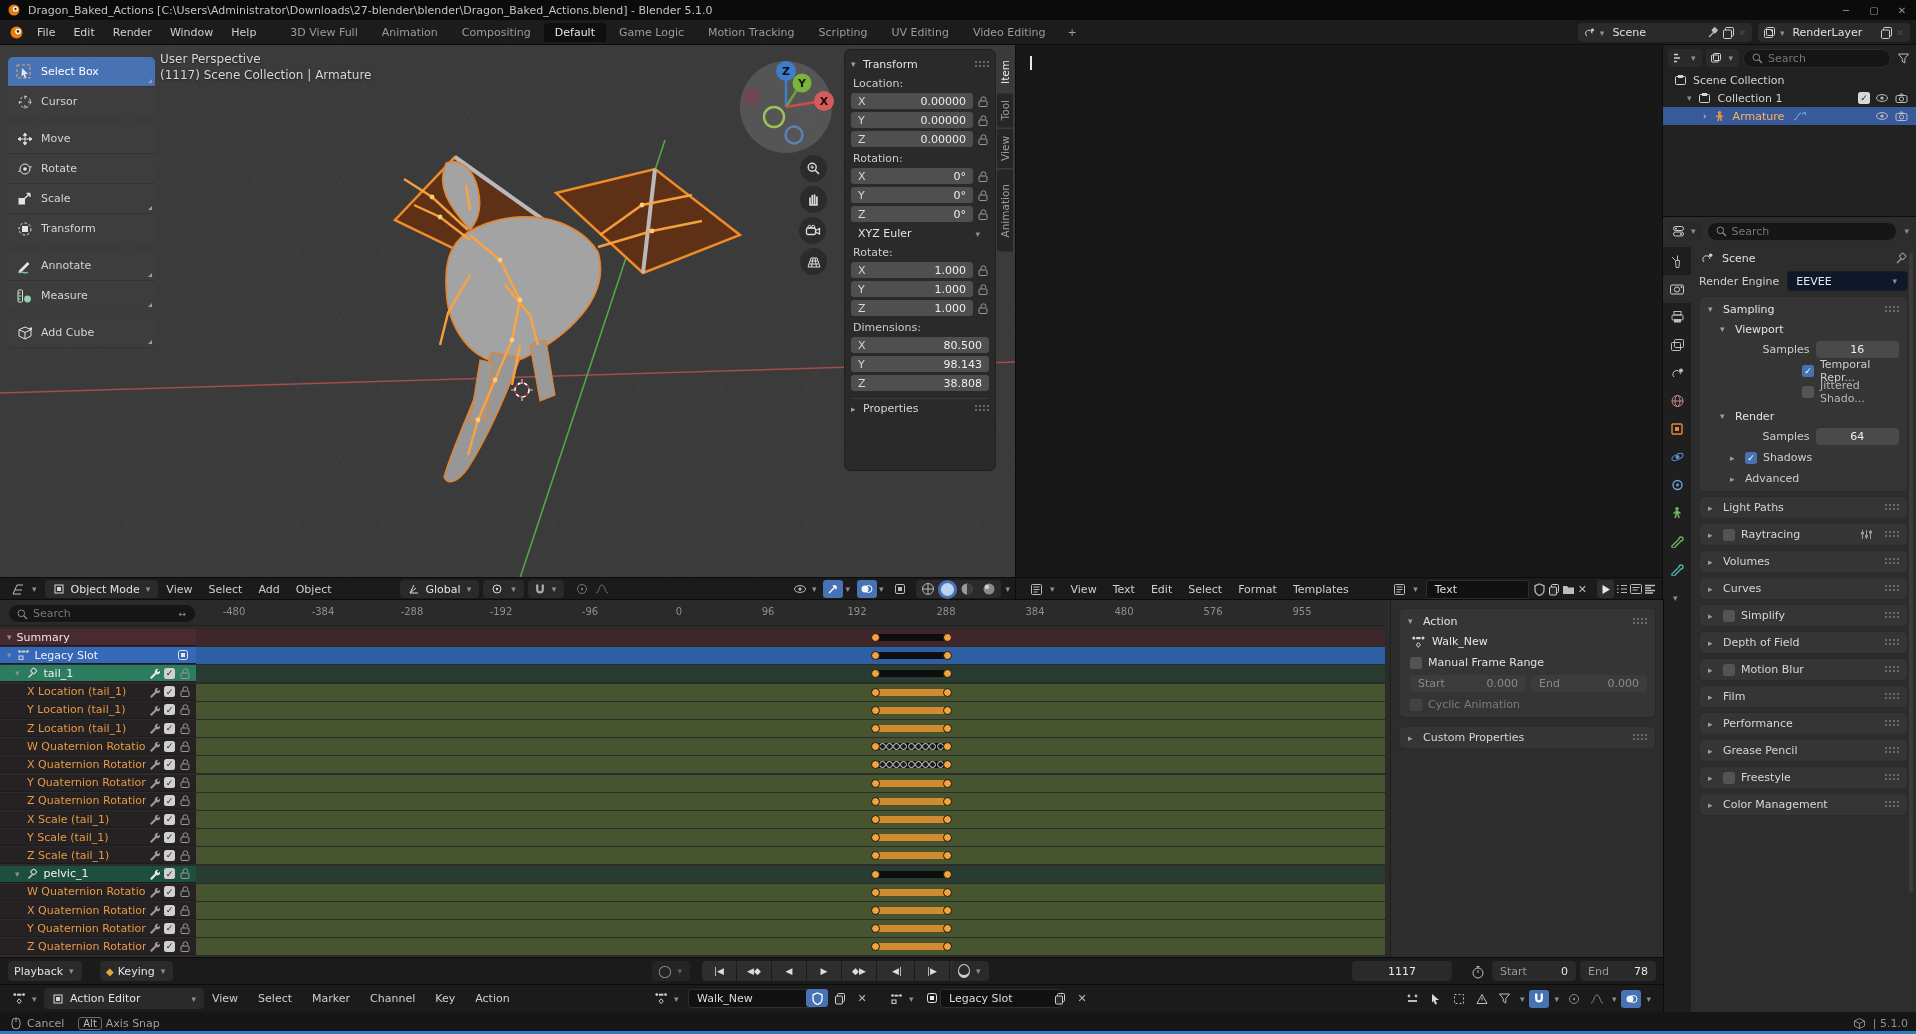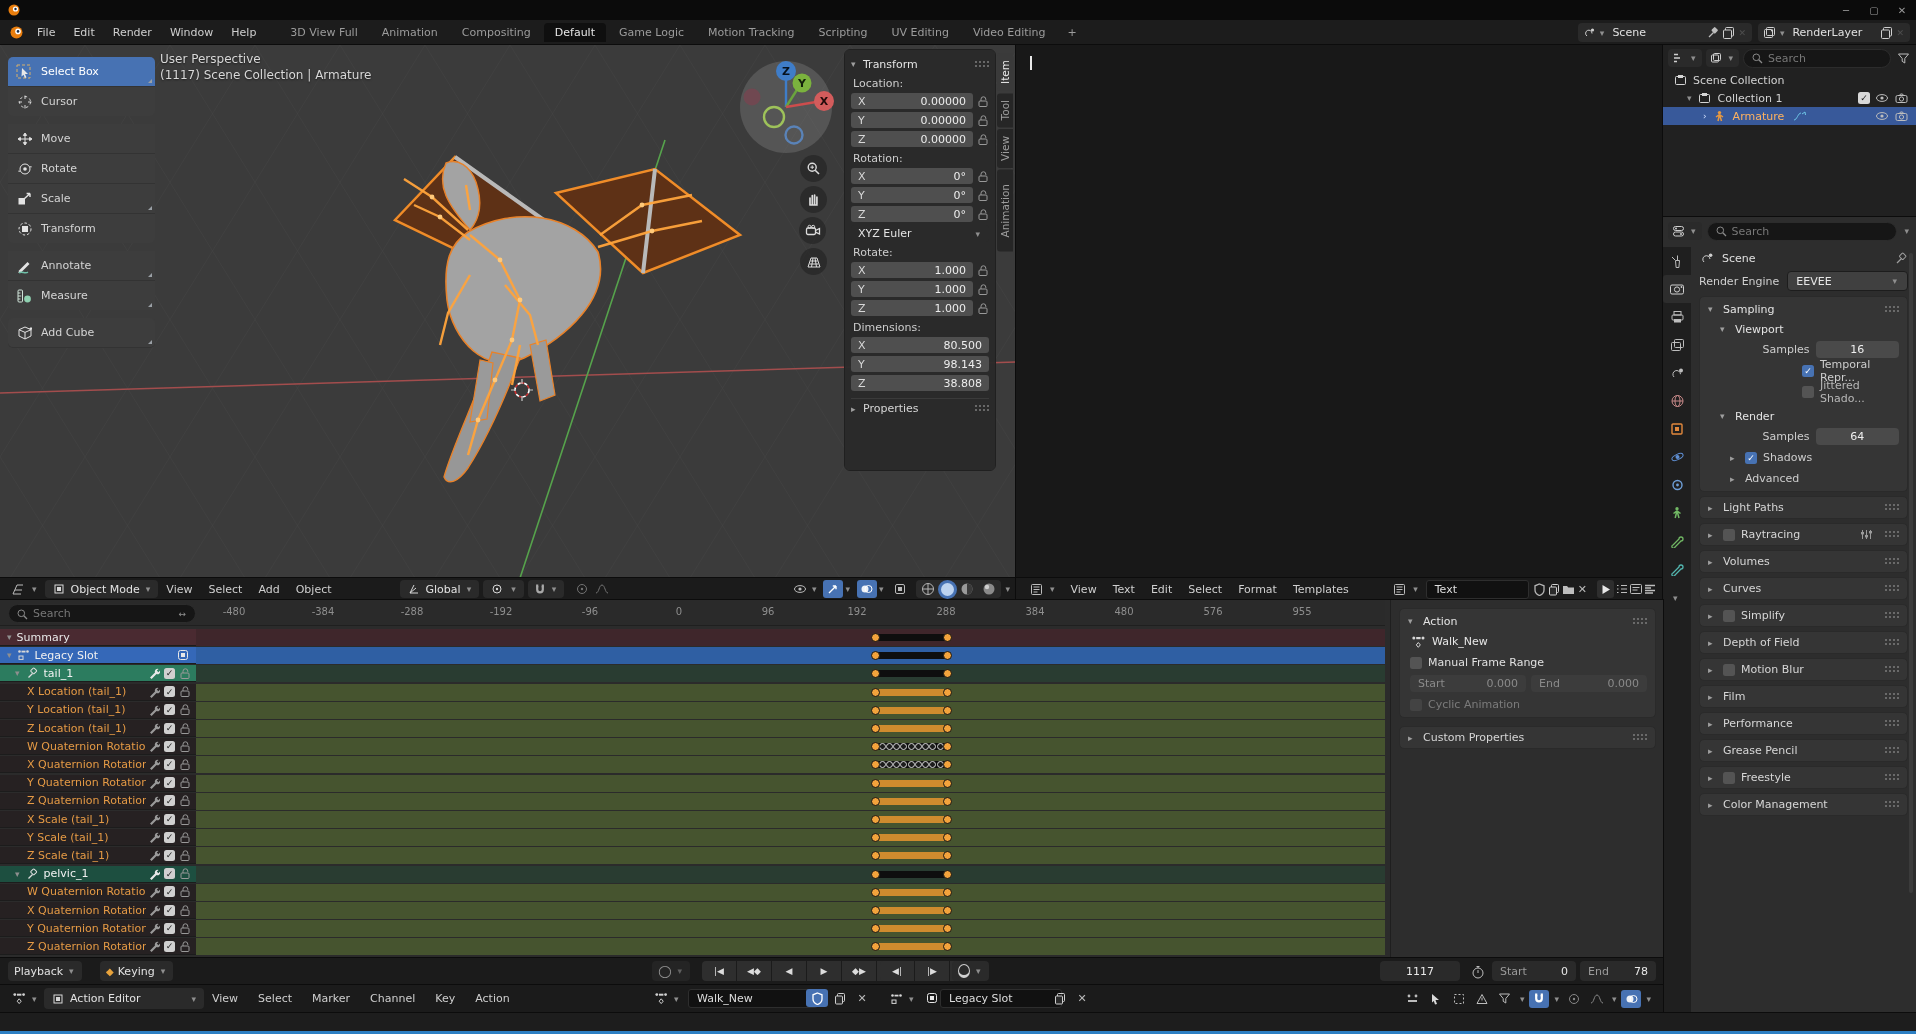--- a/index.html
+++ b/index.html
@@ -73,21 +73,21 @@
   .ticon{width:16px;display:flex;justify-content:center;align-items:center;}
   
   #props{left:1663px;top:217px;width:253px;height:795px;background:#2d2d2d;outline:1px solid #0c0c0c;}
   .pr-head{display:flex;align-items:center;height:28px;padding:0 5px;gap:5px;}
   #prtabs{position:absolute;left:0;top:30px;width:28px;bottom:0;background:#1f1f1f;}
   .prtab{width:28px;height:28px;display:flex;align-items:center;justify-content:center;}
   .prtab.active{background:#2d2d2d;border-radius:3px 0 0 3px;}
   #prbody{position:absolute;left:30px;top:30px;right:2px;bottom:0;}
   .ctxrow{display:flex;align-items:center;height:22px;padding:0 6px;gap:7px;color:#e0e0e0;}
   .engrow{display:flex;align-items:center;height:24px;padding:0 6px;gap:8px;color:#cfcfcf;}
-  .dropfield{flex:1;background:#404040;border:1px solid #1d1d1d;border-radius:4px;height:18px;display:flex;align-items:center;padding:0 8px;color:#e6e6e6;}
+  .dropfield{flex:1;background:#0f172a;border:1px solid #1d1d1d;border-radius:4px;height:18px;display:flex;align-items:center;padding:0 8px;color:#e6e6e6;}
   .panelbox{background:#353535;border:1px solid #2a2a2a;border-radius:5px;margin:3px 6px;padding:2px 0;}
   .pb-head{display:flex;align-items:center;height:20px;padding:0 8px;color:#e3e3e3;gap:6px;}
   .pb-row{display:flex;align-items:center;height:21px;padding:0 8px 0 26px;gap:6px;color:#cdcdcd;}
   .valfield{flex:1;background:#4a4a4a;border-radius:4px;height:17px;display:flex;align-items:center;justify-content:center;color:#efefef;}
   .cb{width:12px;height:12px;border-radius:2.5px;background:#545454;display:flex;align-items:center;justify-content:center;color:#fff;font-size:9px;flex:none;}
   .cb.on{background:#4772b3;}
   .cpanel{display:flex;align-items:center;height:21px;background:#353535;border:1px solid #2a2a2a;border-radius:5px;margin:4px 6px;padding:0 8px;gap:6px;color:#d6d6d6;}
   .tri{color:#9f9f9f;font-size:9px;width:9px;}
   
   #ds{left:0;top:600px;width:1663px;height:358px;background:#2b2b2b;outline:1px solid #0c0c0c;overflow:hidden;}
@@ -120,20 +120,21 @@
 <div id="app">
 
   <div id="titlebar" class="abs">
     <span class="ticon" style="margin-left:6px;">
       <svg width="14" height="14">
           <circle cx="7" cy="7" r="5.5" fill="#e87d0d"></circle>
           <circle cx="8.5" cy="6" r="2.6" fill="#fff"></circle>
           <circle cx="8.5" cy="6" r="1.2" fill="#1d2d44"></circle>
         </svg>
     </span>
+    <span class="title">Dragon_Baked_Actions [C:\Users\Administrator\Downloads\27-blender\blender\Dragon_Baked_Actions.blend] - Blender 5.1.0</span>
     <span class="grow"></span>
     <span class="wbtn">─</span>
     <span class="wbtn">▢</span>
     <span class="wbtn">✕</span>
   </div>
 
   <div id="menubar" class="abs">
     <span class="ticon" style="margin:0 4px 0 8px;">
       <svg width="15" height="15">
           <circle cx="7.5" cy="7.5" r="6" fill="#e87d0d"></circle>
@@ -1606,21 +1607,21 @@
       </div>
       <div class="tgroup" style="left: 880px; top: 3px;">
         <div class="tbtn" style="font-size: 9px; padding: 0px 5px;">◀|</div>
         <div class="tbtn" style="font-size: 9px; padding: 0px 5px;">|▶</div>
         <div class="tbtn" style="font-size: 8px; padding: 0px 3px;">▾</div>
       </div>
       <div class="pill" style="position: absolute; left: 952px; top: 3px; height: 20px;">
         <div style="width: 10px; height: 10px; border-width: 1.6px 1.6px 3px; border-style: solid; border-color: rgb(207, 207, 207); border-image: initial; border-radius: 50%;"></div>
         <div class="mini">▾</div>
       </div>
-      <div class="numfield" style="left: 1380px; top: 3px; width: 80px;">
+      <div class="numfield" style="left: 1352px; top: 3px; width: 100px;">
         <div>1117</div>
       </div>
       <div class="hicon" style="position: absolute; left: 1468px; top: 5px;">
         <svg width="14" height="14">
           <circle cx="7" cy="8" r="5" fill="none" stroke="#bdbdbd"></circle>
           <path d="M7,8 V5 M5.5,1.5 h3 M7,1.5 v1.5" stroke="#bdbdbd"></path>
         </svg>
       </div>
       <div class="numfield" style="left: 1492px; top: 3px; width: 84px;">
         <div class="nlab">Start</div>
@@ -1765,14 +1766,32 @@
         <div class="hicon on">
           <svg width="13" height="12">
             <circle cx="5" cy="6" r="3.5" fill="#fff" opacity=".9"></circle>
             <circle cx="8.5" cy="6" r="3.5" fill="none" stroke="#fff"></circle>
           </svg>
         </div>
         <div class="mini">▾</div>
       </div>
     </div>
 
+  <div id="statusbar" class="abs">
+    <span class="ticon">
+        <svg width="10" height="13">
+          <rect x="1" y="1" width="8" height="11" rx="4" fill="none" stroke="#9f9f9f"></rect>
+          <line x1="5" y1="1" x2="5" y2="5" stroke="#9f9f9f"></line>
+        </svg>
+      </span>
+    <span style="margin-left:3px;">Cancel</span>
+    <span class="kbd" style="margin-left:14px;">Alt</span>
+    <span>Axis Snap</span>
+    <span class="grow"></span>
+    <span class="ticon">
+        <svg width="13" height="13">
+          <path d="M6.5,1.5 L11.5,4 V9 L6.5,11.5 L1.5,9 V4 Z M1.5,4 L6.5,6.5 L11.5,4 M6.5,6.5 V11.5" fill="none" stroke="#8a8a8a"></path>
+        </svg>
+      </span>
+    <span style="margin-left:5px;color:#8f8f8f;">| <span>5.1.0</span></span>
+  </div>
   <div id="accentline" class="abs"></div>
 </div>
 
 </body></html>

